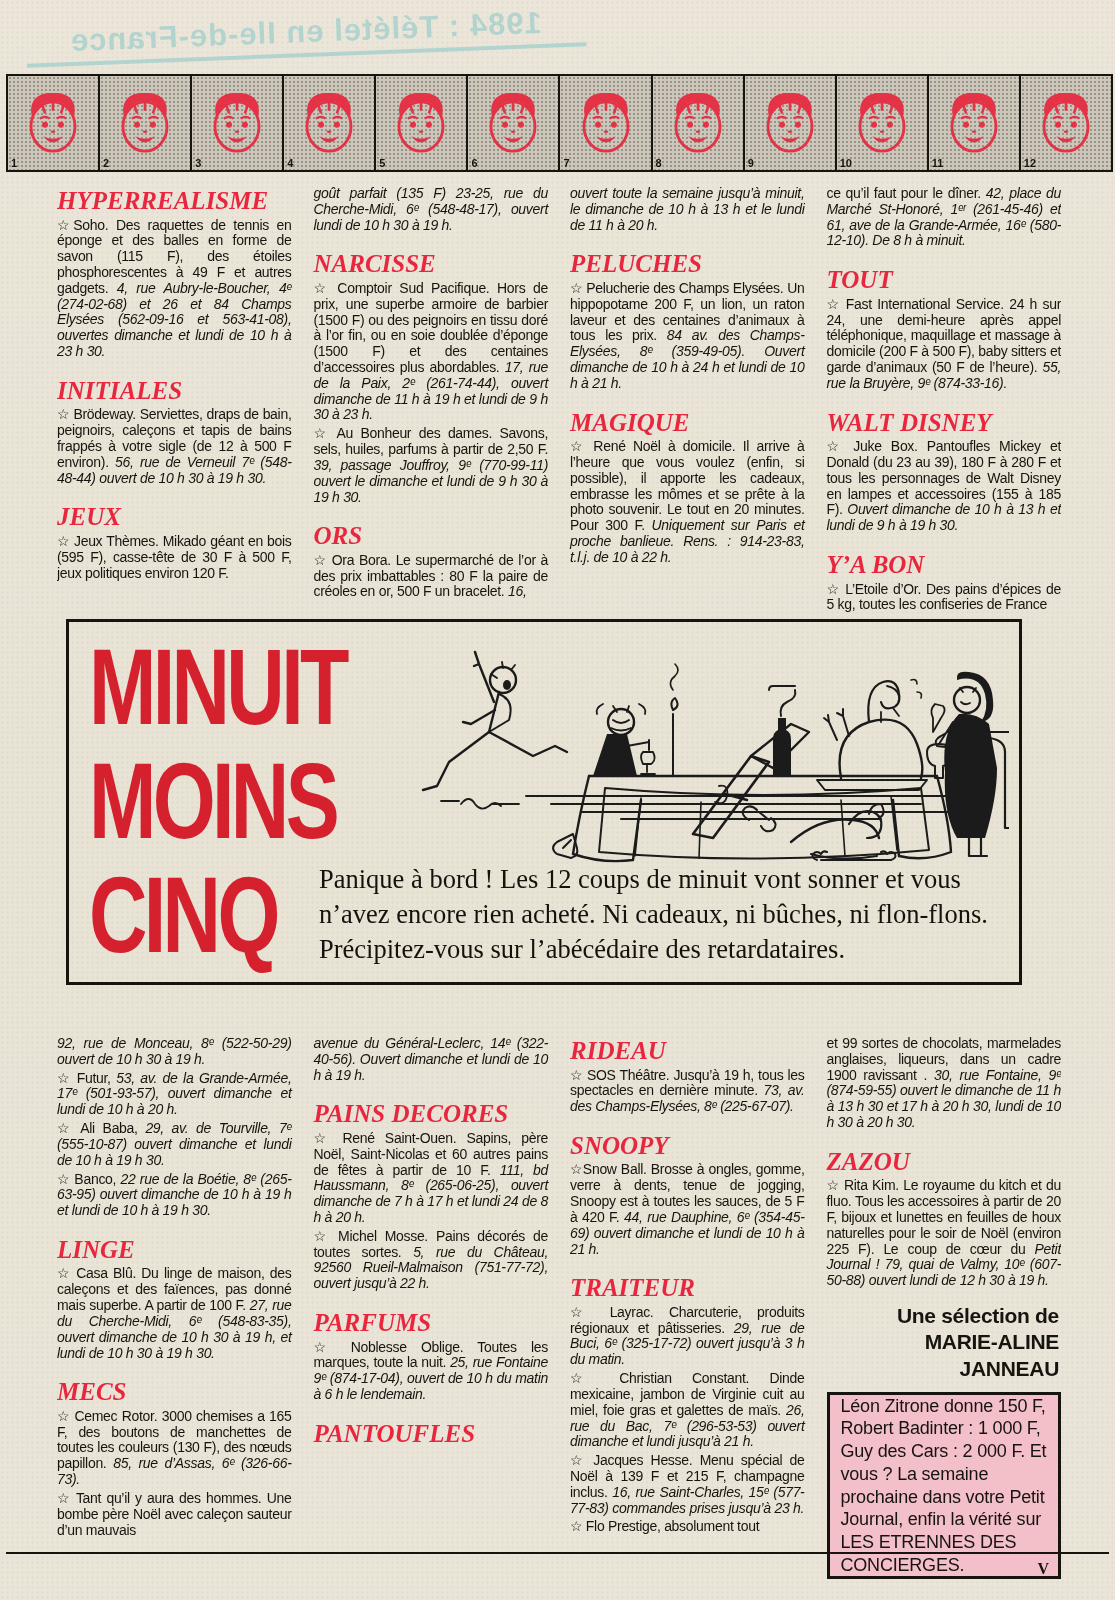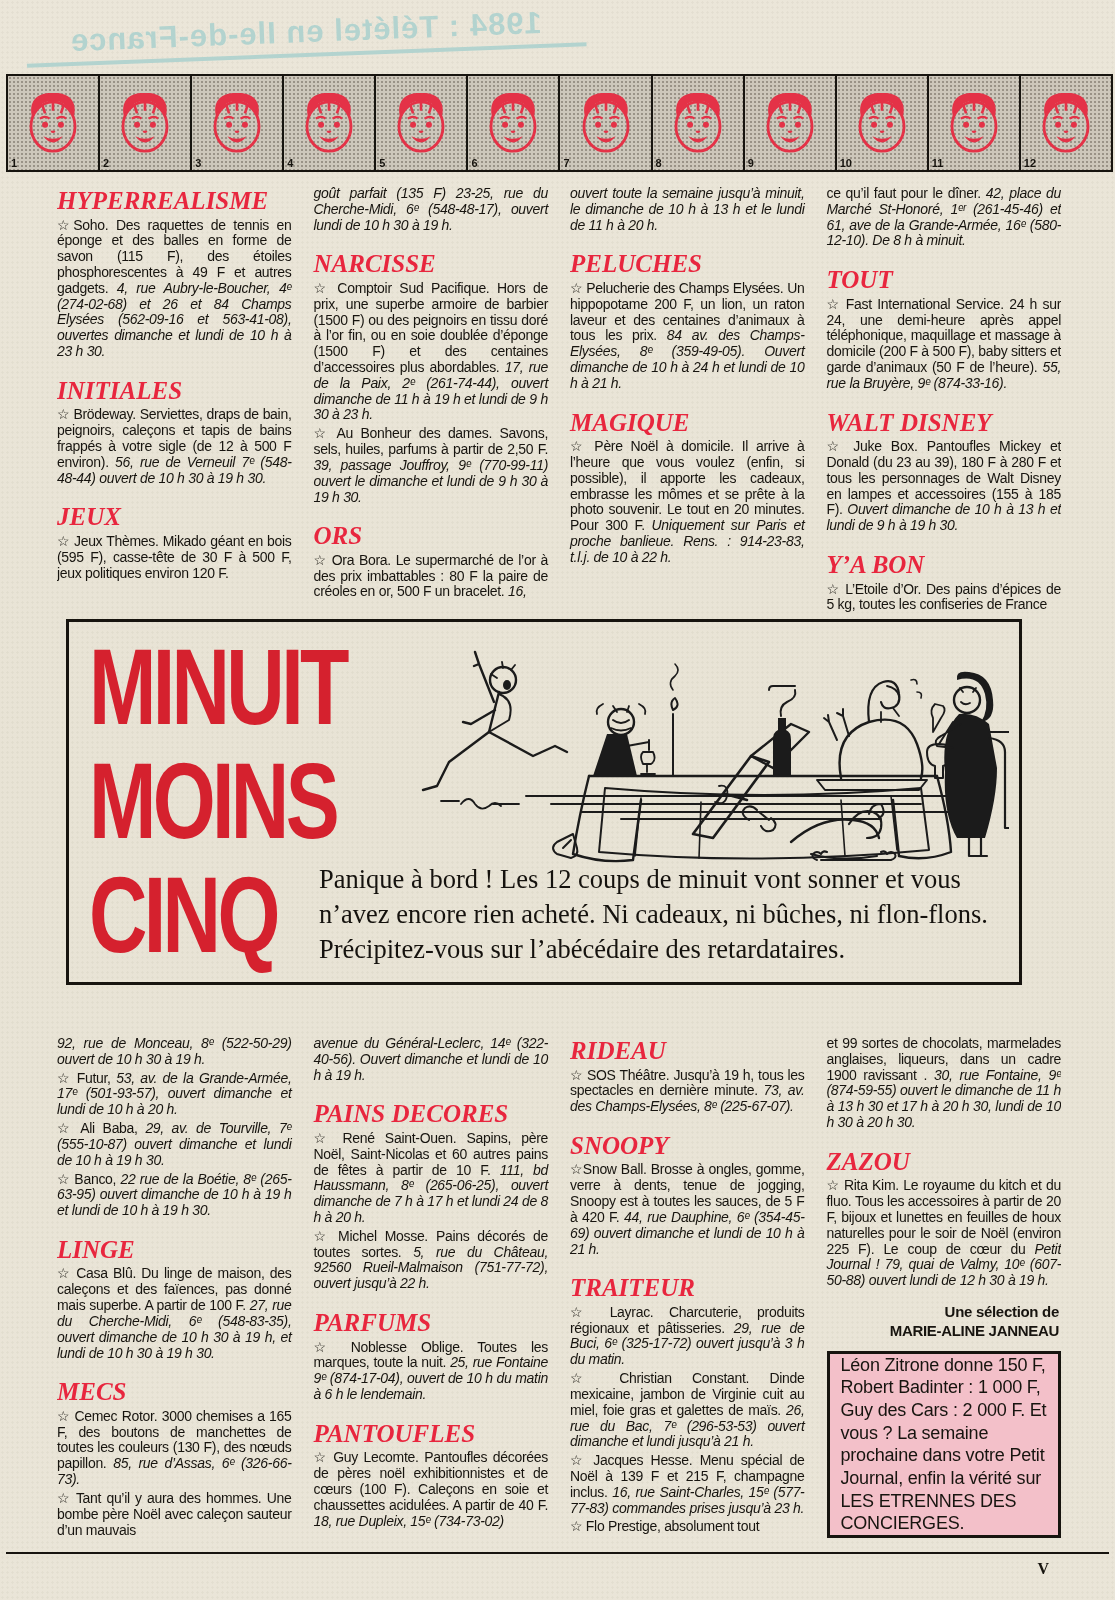--- a/index.html
+++ b/index.html
@@ -29,21 +29,21 @@
   .cols{position:absolute;display:grid;grid-template-columns:repeat(4,1fr);column-gap:22px;overflow:hidden;}
   .cols-top{left:57px;top:186px;width:1004px;height:432px;}
   .cols-bottom{left:57px;top:1036px;width:1004px;height:556px;}
   .col{font-size:14px;line-height:1.13;letter-spacing:-0.3px;}
   .shead{font-family:"Liberation Serif",serif;font-style:italic;font-weight:bold;
         font-size:25px;line-height:1.02;color:#e8263e;margin:18px 0 4px;letter-spacing:0;}
   .col > .shead:first-child{margin-top:2px;}
   .entry{margin:0 0 3px;text-align:justify;}
   .b{font-weight:normal;}
   .i{font-style:italic;}
-  .credit{text-align:right;font-weight:bold;font-size:15px;line-height:1.25;margin:14px 2px 10px;}
+  .credit{text-align:right;font-weight:bold;font-size:21px;line-height:1.25;margin:14px 2px 10px;}
   .pinkbox{background:#f3c0c9;border:3px solid #17140f;padding:0 11px;
         font-size:18px;line-height:1.26;letter-spacing:-0.2px;text-align:left;}
   
   .banner{position:absolute;left:66px;top:619px;width:950px;height:360px;
         border:3px solid #17140f;}
   .banner-title{position:absolute;left:20px;top:12px;}
   .bword{font-weight:900;font-size:88px;line-height:1.0;color:#d5212e;
         letter-spacing:-4px;transform:scale(0.92,1.22);transform-origin:left top;
         margin-bottom:26px;font-family:"Liberation Sans",sans-serif;}
   .caption{position:absolute;left:250px;top:240px;right:14px;
@@ -234,21 +234,21 @@
         <p class="entry"><span class="b">☆ Comptoir Sud Pacifique. </span><span class="r">Hors de prix, une superbe armoire de barbier (1500 F) ou des peignoirs en tissu doré à l’or fin, ou en soie doublée d’éponge (1500 F) et des centaines d’accessoires plus abordables. </span><span class="i">17, rue de la Paix, 2ᵉ (261-74-44), ouvert dimanche de 11 h à 19 h et lundi de 9 h 30 à 23 h.</span></p>
         <p class="entry"><span class="b">☆ Au Bonheur des dames. </span><span class="r">Savons, sels, huiles, parfums à partir de 2,50 F. </span><span class="i">39, passage Jouffroy, 9ᵉ (770-99-11) ouvert le dimanche et lundi de 9 h 30 à 19 h 30.</span></p>
         <div class="shead">ORS</div>
         <p class="entry"><span class="b">☆ Ora Bora. </span><span class="r">Le supermarché de l’or à des prix imbattables : 80 F la paire de créoles en or, 500 F un bracelet. </span><span class="i">16,</span></p>
       </div>
     <div class="col">
         <p class="entry"><span class="i">ouvert toute la semaine jusqu’à minuit, le dimanche de 10 h à 13 h et le lundi de 11 h à 20 h.</span></p>
         <div class="shead">PELUCHES</div>
         <p class="entry"><span class="b">☆ Pelucherie des Champs Elysées. </span><span class="r">Un hippopotame 200 F, un lion, un raton laveur et des centaines d’animaux à tous les prix. </span><span class="i">84 av. des Champs-Elysées, 8ᵉ (359-49-05). Ouvert dimanche de 10 h à 24 h et lundi de 10 h à 21 h.</span></p>
         <div class="shead">MAGIQUE</div>
-        <p class="entry"><span class="b">☆ Père Noël à domicile. </span><span class="r">Il arrive à l’heure que vous voulez (enfin, si possible), il apporte les cadeaux, embrasse les mômes et se prête à la photo souvenir. Le tout en 20 minutes. Pour 300 F. </span><span class="i">Uniquement sur Paris et proche banlieue. Rens. : 914-23-83, t.l.j. de 10 à 22 h.</span></p>
+        <p class="entry"><span class="b">☆ René Noël à domicile. </span><span class="r">Il arrive à l’heure que vous voulez (enfin, si possible), il apporte les cadeaux, embrasse les mômes et se prête à la photo souvenir. Le tout en 20 minutes. Pour 300 F. </span><span class="i">Uniquement sur Paris et proche banlieue. Rens. : 914-23-83, t.l.j. de 10 à 22 h.</span></p>
       </div>
     <div class="col">
         <p class="entry"><span class="r">ce qu’il faut pour le dîner. </span><span class="i">42, place du Marché St-Honoré, 1ᵉʳ (261-45-46) et 61, ave de la Grande-Armée, 16ᵉ (580-12-10). De 8 h à minuit.</span></p>
         <div class="shead">TOUT</div>
         <p class="entry"><span class="b">☆ Fast International Service. </span><span class="r">24 h sur 24, une demi-heure après appel téléphonique, maquillage et massage à domicile (200 F à 500 F), baby sitters et garde d’animaux (50 F de l’heure). </span><span class="i">55, rue la Bruyère, 9ᵉ (874-33-16).</span></p>
         <div class="shead">WALT DISNEY</div>
         <p class="entry"><span class="b">☆ Juke Box. </span><span class="r">Pantoufles Mickey et Donald (du 23 au 39), 180 F à 280 F et tous les personnages de Walt Disney en lampes et accessoires (155 à 185 F). </span><span class="i">Ouvert dimanche de 10 h à 13 h et lundi de 9 h à 19 h 30.</span></p>
         <div class="shead">Y’A BON</div>
         <p class="entry"><span class="b">☆ L’Etoile d’Or. </span><span class="r">Des pains d’épices de 5 kg, toutes les confiseries de France</span></p>
       </div>
@@ -344,21 +344,20 @@
         <p class="entry"><span class="b">☆ Tant qu’il y aura des hommes. </span><span class="r">Une bombe père Noël avec caleçon sauteur d’un mauvais</span></p>
       </div>
     <div class="col">
         <p class="entry"><span class="i">avenue du Général-Leclerc, 14ᵉ (322-40-56). Ouvert dimanche et lundi de 10 h à 19 h.</span></p>
         <div class="shead">PAINS DECORES</div>
         <p class="entry"><span class="b">☆ René Saint-Ouen. </span><span class="r">Sapins, père Noël, Saint-Nicolas et 60 autres pains de fêtes à partir de 10 F. </span><span class="i">111, bd Haussmann, 8ᵉ (265-06-25), ouvert dimanche de 7 h à 17 h et lundi 24 de 8 h à 20 h.</span></p>
         <p class="entry"><span class="b">☆ Michel Mosse. </span><span class="r">Pains décorés de toutes sortes. </span><span class="i">5, rue du Château, 92560 Rueil-Malmaison (751-77-72), ouvert jusqu’à 22 h.</span></p>
         <div class="shead">PARFUMS</div>
         <p class="entry"><span class="b">☆ Noblesse Oblige. </span><span class="r">Toutes les marques, toute la nuit. </span><span class="i">25, rue Fontaine 9ᵉ (874-17-04), ouvert de 10 h du matin à 6 h le lendemain.</span></p>
         <div class="shead">PANTOUFLES</div>
-        <p class="entry"><span class="b">☆ Guy Lecomte. </span><span class="r">Pantoufles décorées de pères noël exhibitionnistes et de cœurs (100 F). Caleçons en soie et chaussettes acidulées. A partir de 40 F. </span><span class="i">18, rue Dupleix, 15ᵉ (734-73-02)</span></p>
       </div>
     <div class="col">
         <div class="shead">RIDEAU</div>
         <p class="entry"><span class="b">☆ SOS Théâtre. </span><span class="r">Jusqu’à 19 h, tous les spectacles en dernière minute. </span><span class="i">73, av. des Champs-Elysées, 8ᵉ (225-67-07).</span></p>
         <div class="shead">SNOOPY</div>
         <p class="entry"><span class="b">☆Snow Ball. </span><span class="r">Brosse à ongles, gomme, verre à dents, tenue de jogging, Snoopy est à toutes les sauces, de 5 F à 420 F. </span><span class="i">44, rue Dauphine, 6ᵉ (354-45-69) ouvert dimanche et lundi de 10 h à 21 h.</span></p>
         <div class="shead">TRAITEUR</div>
         <p class="entry"><span class="b">☆ Layrac. </span><span class="r">Charcuterie, produits régionaux et pâtisseries. </span><span class="i">29, rue de Buci, 6ᵉ (325-17-72) ouvert jusqu’à 3 h du matin.</span></p>
         <p class="entry"><span class="b">☆ Christian Constant. </span><span class="r">Dinde mexicaine, jambon de Virginie cuit au miel, foie gras et galettes de maïs. </span><span class="i">26, rue du Bac, 7ᵉ (296-53-53) ouvert dimanche et lundi jusqu’à 21 h.</span></p>
         <p class="entry"><span class="b">☆ Jacques Hesse. </span><span class="r">Menu spécial de Noël à 139 F et 215 F, champagne inclus. </span><span class="i">16, rue Saint-Charles, 15ᵉ (577-77-83) commandes prises jusqu’à 23 h.</span></p>

